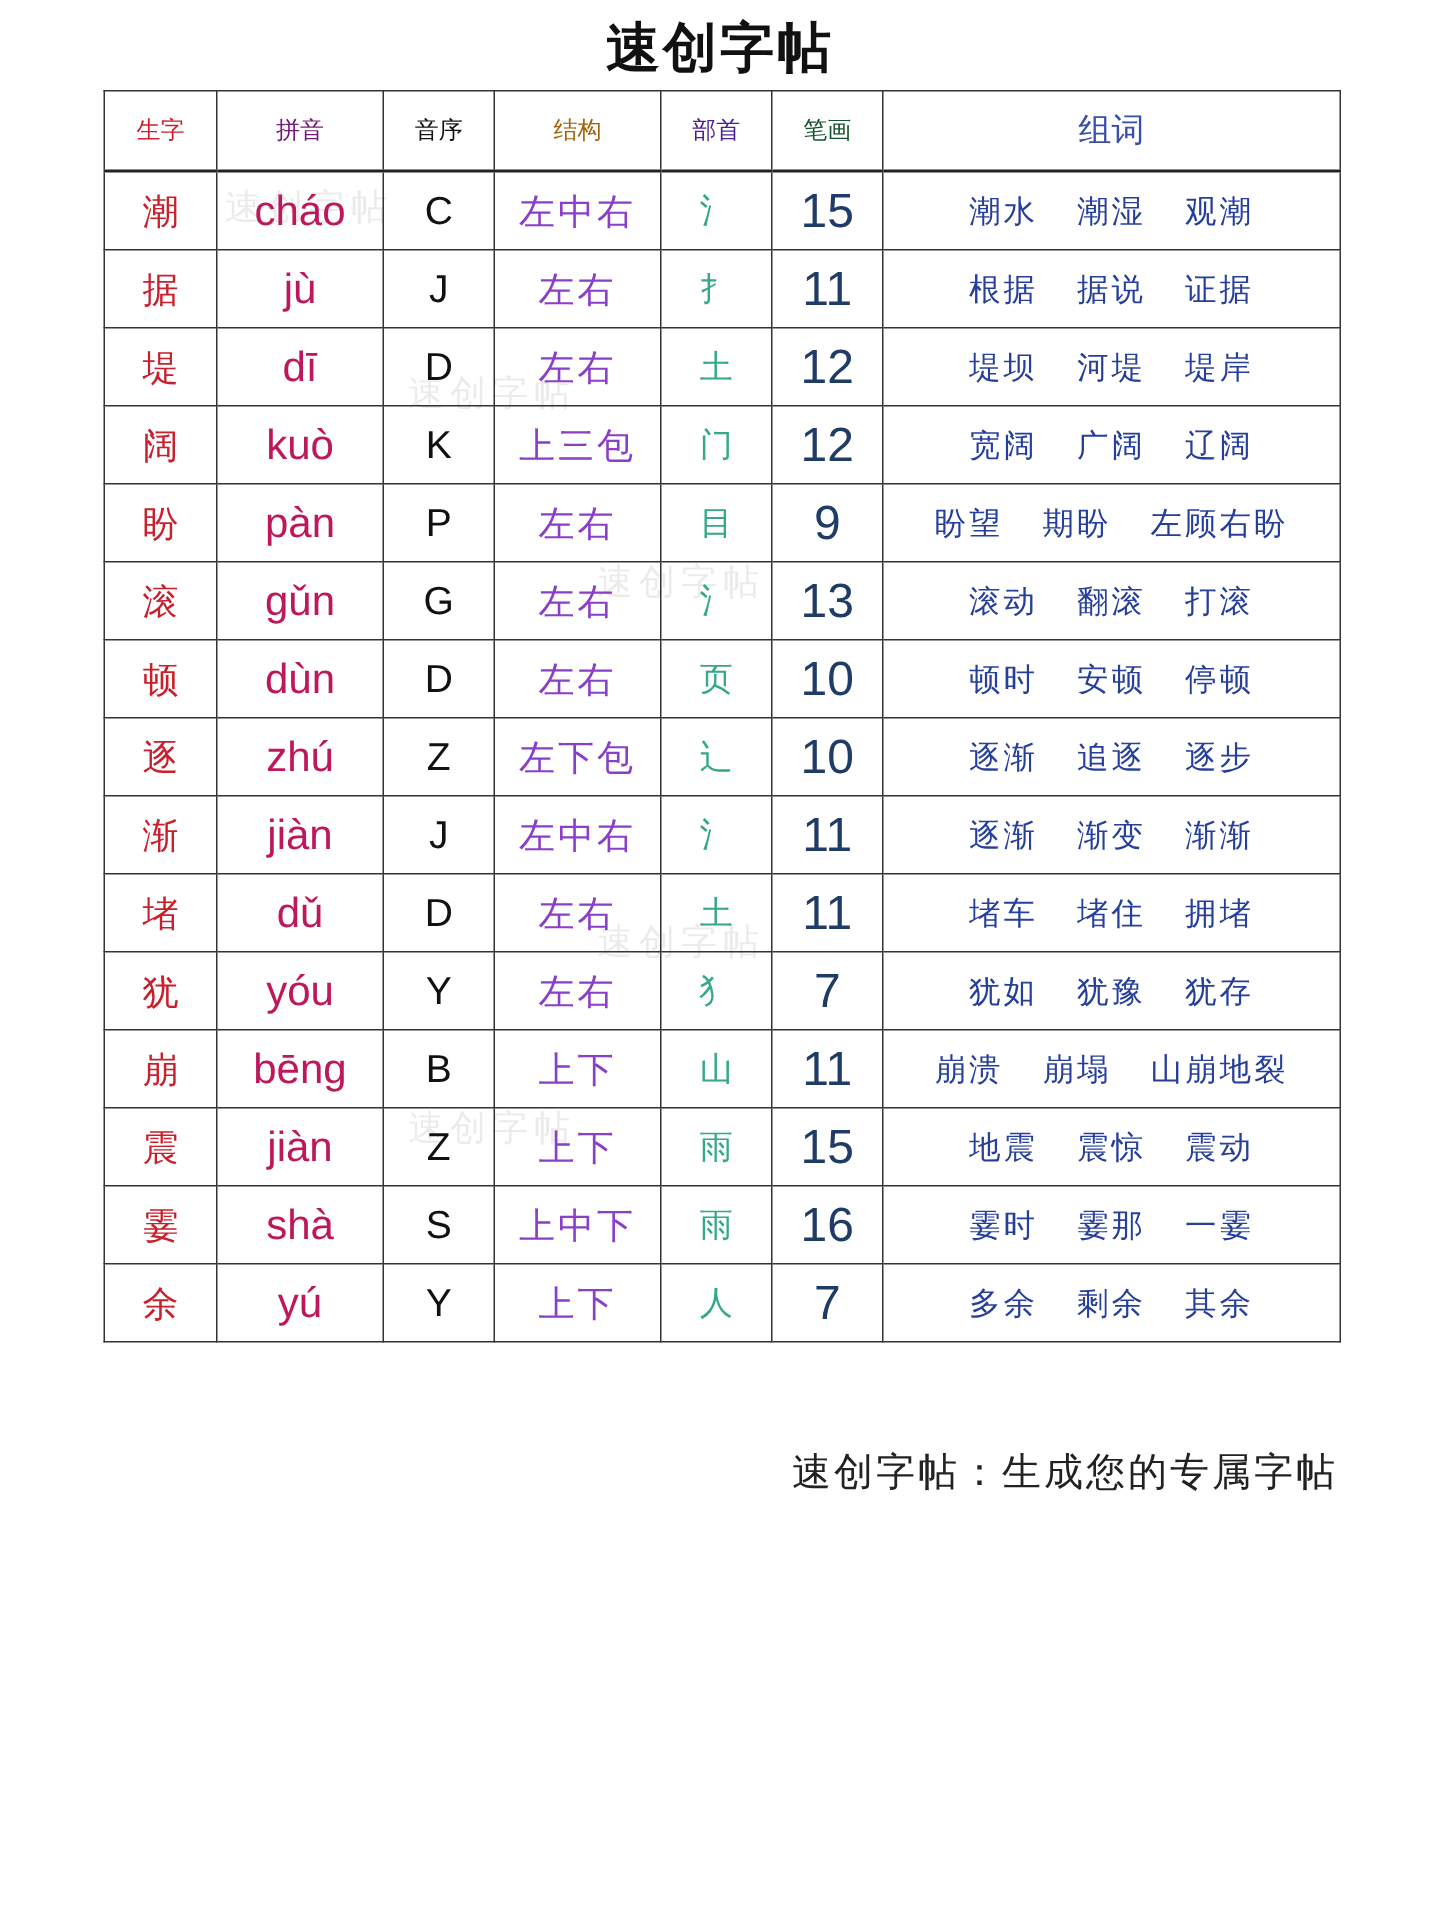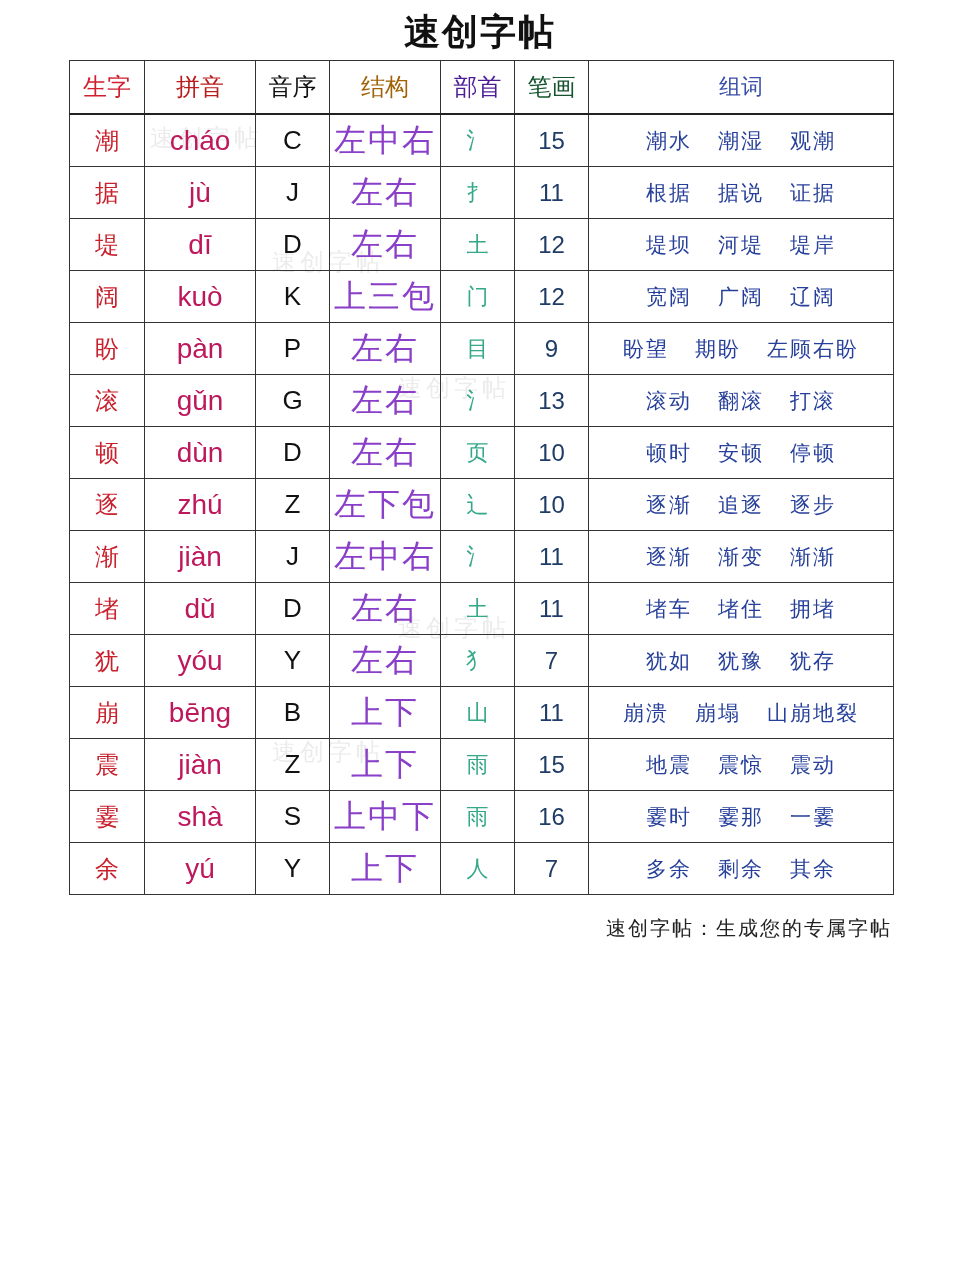--- a/index.html
+++ b/index.html
@@ -11,36 +11,36 @@
   }
   table.sheet {
     position:absolute; left:69px; top:60px; width:824px;
     border-collapse:collapse; table-layout:fixed;
   }
   table.sheet td, table.sheet th {
     border:1.5px solid #333; text-align:center; vertical-align:middle;
     padding:0; height:51px; overflow:hidden; white-space:nowrap;
   }
   table.sheet th {
-    font-family:"DejaVu Serif", serif; font-weight:normal; font-size:24px; height:52px;
+    font-family:"DejaVu Serif", serif; font-weight:normal; font-size:16px; height:52px;
   }
   tr.header-row th { border-bottom:2.5px solid #222; }
   .c-char { color:#c8202c; font-family:"DejaVu Serif", serif; font-size:24px; }
   .c-pin { color:#be185d; font-family:"Liberation Sans", sans-serif; font-size:28px; }
   .c-idx { color:#111; font-family:"Liberation Sans", sans-serif; font-size:26px; }
-  .c-str { color:#8a3fc8; font-family:"DejaVu Serif", serif; font-size:32px; letter-spacing:2px; }
+  .c-str { color:#8a3fc8; font-family:"DejaVu Serif", serif; font-size:24px; letter-spacing:2px; }
   .c-rad { color:#35a889; font-family:"DejaVu Serif", serif; font-size:22px; }
-  .c-stk { color:#1f3c66; font-family:"Liberation Sans", sans-serif; font-size:24px; }
+  .c-stk { color:#1f3c66; font-family:"Liberation Sans", sans-serif; font-size:32px; }
   .c-wrd { color:#263f9a; font-family:Liberation Serif, serif; font-size:21px; }
   .c-wrd span { display:inline-block; margin:0 13px; letter-spacing:2px; }
-  .h-char { color:#d02030; } .h-pin { color:#b91c1c; } .h-idx { color:#111; }
+  .h-char { color:#d02030; } .h-pin { color:#701a75; } .h-idx { color:#111; }
   .h-str { color:#a16207; } .h-rad { color:#4c1d95; } .h-stk { color:#14532d; } .h-wrd { color:#3a4fa8; font-size:22px !important;margin-top:37px; }
   .footer {
-    position:absolute; right:68px; top:915px;
-    font-family:"DejaVu Serif", serif; font-size:20px; color:#222; letter-spacing:2px;
+    position:absolute; right:68px; top:964px;
+    font-family:"DejaVu Serif", serif; font-size:26px; color:#222; letter-spacing:2px;
   }
   .watermark {
     position:absolute; font-family:"DejaVu Serif", serif; font-size:24px;
     color:rgba(0,0,0,0.08); pointer-events:none; letter-spacing:4px;
   }
 </style>
 </head>
 <body>
 
 <div class="title">速创字帖</div>

